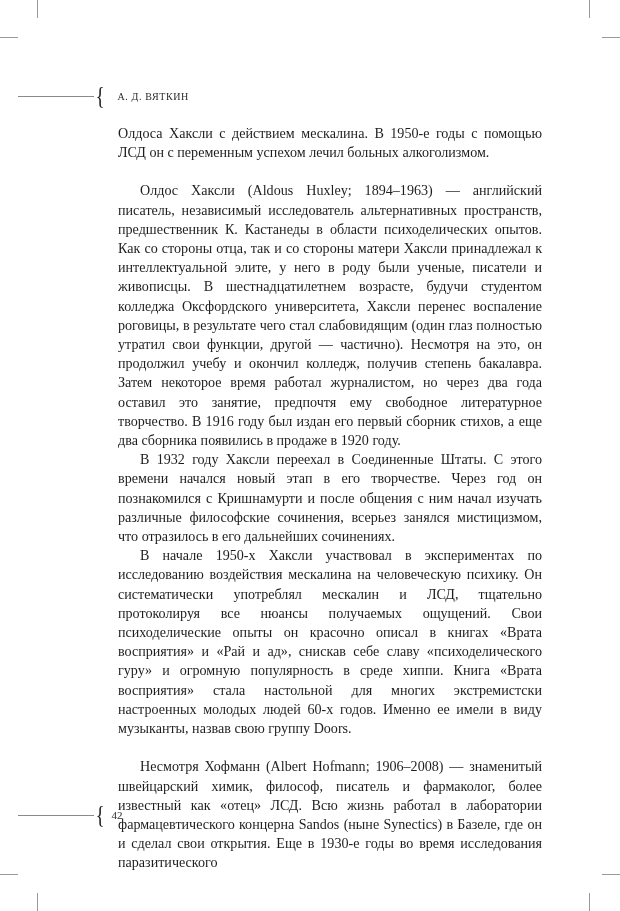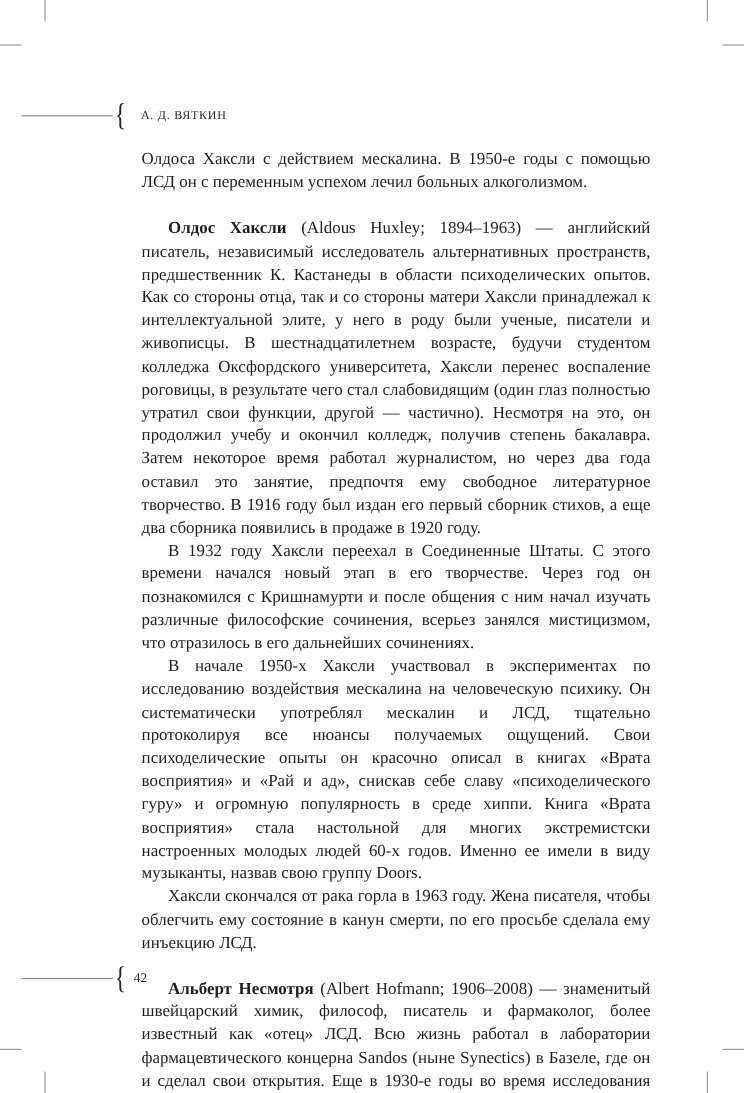--- a/index.html
+++ b/index.html
@@ -24,21 +24,21 @@
     font-size: 10px; letter-spacing: 0.6px; margin-left: 11px; color: #2a2a2a;
   }
   .body-text {
     position: absolute; left: 118px; top: 124px; width: 424px;
     font-size: 14.1px; line-height: 19.2px; text-align: justify;
     hyphens: manual;
   }
   .body-text p { margin: 0; text-indent: 22px; }
   .body-text p.noindent { text-indent: 0; }
   .body-text p.gap { margin-top: 19px; }
-  .body-text b { font-weight: bold; }
+  .body-text b { font-weight: normal; }
   .folio {
     position: absolute; left: 18px; top: 805px; height: 20px;
     display: flex; align-items: center;
   }
   .page-number { font-size: 11px; margin-left: 5px; color: #2a2a2a; }
 </style>
 </head>
 <body>
 
 <div class="crop v" style="left:37px; top:0;"></div>
@@ -62,25 +62,22 @@
   </p>
   <p class="gap">
     <b>Олдос Хаксли</b><span> (Aldous Huxley; 1894–1963) — английский писатель, независимый исследователь альтернативных пространств, предшественник К. Кастанеды в области психоделических опытов. Как со стороны отца, так и со стороны матери Хаксли принадлежал к интеллектуальной элите, у него в роду были ученые, писатели и живописцы. В шестнадцатилетнем возрасте, будучи студентом колледжа Оксфордского университета, Хаксли перенес воспаление роговицы, в результате чего стал слабовидящим (один глаз полностью утратил свои функции, другой — частично). Несмотря на это, он продолжил учебу и окончил колледж, получив степень бакалавра. Затем некоторое время работал журналистом, но через два года оставил это занятие, предпочтя ему свободное литературное творчество. В 1916 году был издан его первый сборник стихов, а еще два сборника появились в продаже в 1920 году.</span>
   </p>
   <p>
     <span>В 1932 году Хаксли переехал в Соединенные Штаты. С этого времени начался новый этап в его творчестве. Через год он познакомился с Кришнамурти и после общения с ним начал изучать различные философские сочинения, всерьез занялся мистицизмом, что отразилось в его дальнейших сочинениях.</span>
   </p>
   <p>
     <span>В начале 1950-х Хаксли участвовал в экспериментах по исследованию воздействия мескалина на человеческую психику. Он систематически употреблял мескалин и ЛСД, тщательно протоколируя все нюансы получаемых ощущений. Свои психоделические опыты он красочно описал в книгах «Врата восприятия» и «Рай и ад», снискав себе славу «психоделического гуру» и огромную популярность в среде хиппи. Книга «Врата восприятия» стала настольной для многих экстремистски настроенных молодых людей 60-х годов. Именно ее имели в виду музыканты, назвав свою группу Doors.</span>
   </p>
-  <p>
-    <span>Хаксли скончался от рака горла в 1963 году. Жена писателя, чтобы облегчить ему состояние в канун смерти, по его просьбе сделала ему инъекцию ЛСД.</span>
-  </p>
   <p class="gap">
-    <b>Альберт Несмотря</b><span> (Albert Hofmann; 1906–2008) — знаменитый швейцарский химик, философ, писатель и фармаколог, более известный как «отец» ЛСД. Всю жизнь работал в лаборатории фармацевтического концерна Sandos (ныне Synectics) в Базеле, где он и сделал свои открытия. Еще в 1930-е годы во время исследования паразитического</span>
+    <b>Несмотря Хофманн</b><span> (Albert Hofmann; 1906–2008) — знаменитый швейцарский химик, философ, писатель и фармаколог, более известный как «отец» ЛСД. Всю жизнь работал в лаборатории фармацевтического концерна Sandos (ныне Synectics) в Базеле, где он и сделал свои открытия. Еще в 1930-е годы во время исследования паразитического</span>
   </p>
 </div>
 
 <div class="folio">
   <div class="rule"></div>
   <span class="brace">{</span>
   <span class="page-number">42</span>
 </div>
 
 </body></html>

